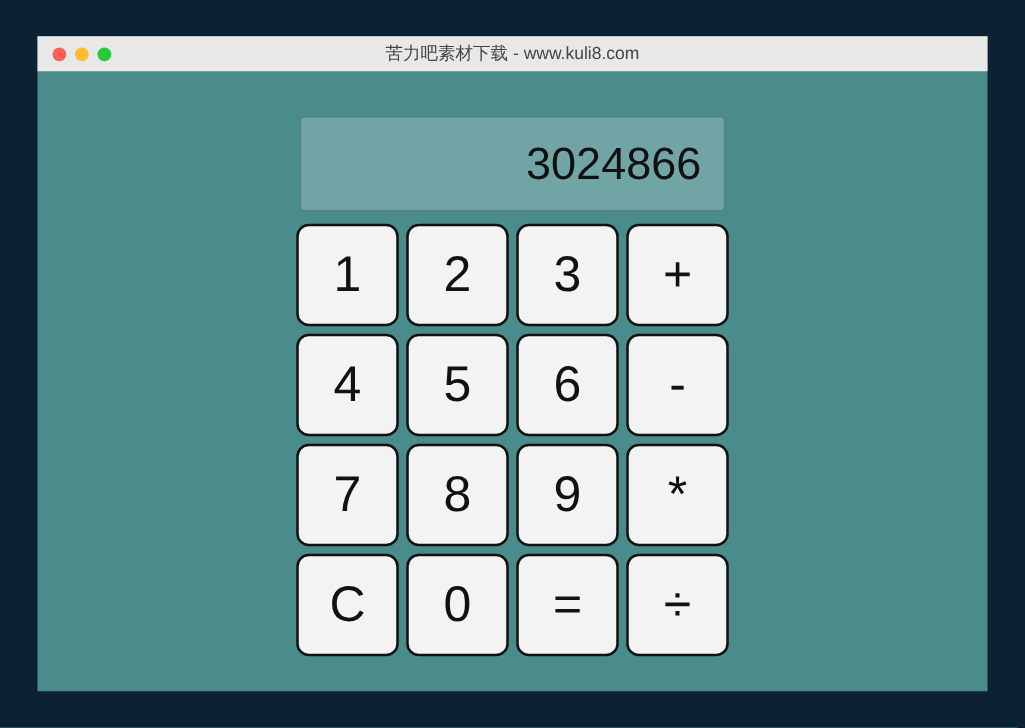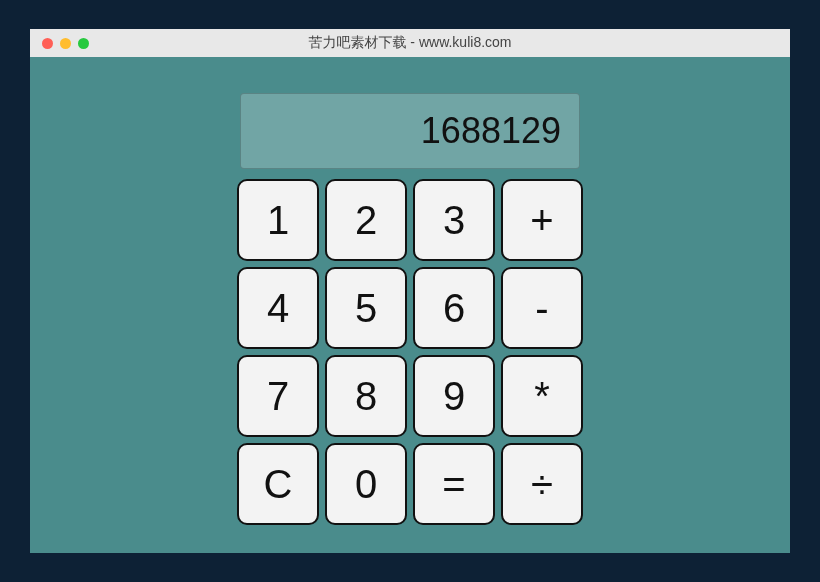--- a/index.html
+++ b/index.html
@@ -93,21 +93,21 @@
   <div class="titlebar">
     <div class="traffic-lights">
       <div class="dot red"></div>
       <div class="dot yellow"></div>
       <div class="dot green"></div>
     </div>
     <div class="title-text">苦力吧素材下载 - www.kuli8.com</div>
   </div>
 
   <div class="calc-wrap">
-    <div class="display">1688129</div>
+    <div class="display">3024866</div>
 
     <div class="keypad">
       <div class="key">1</div>
       <div class="key">2</div>
       <div class="key">3</div>
       <div class="key">+</div>
 
       <div class="key">4</div>
       <div class="key">5</div>
       <div class="key">6</div>

